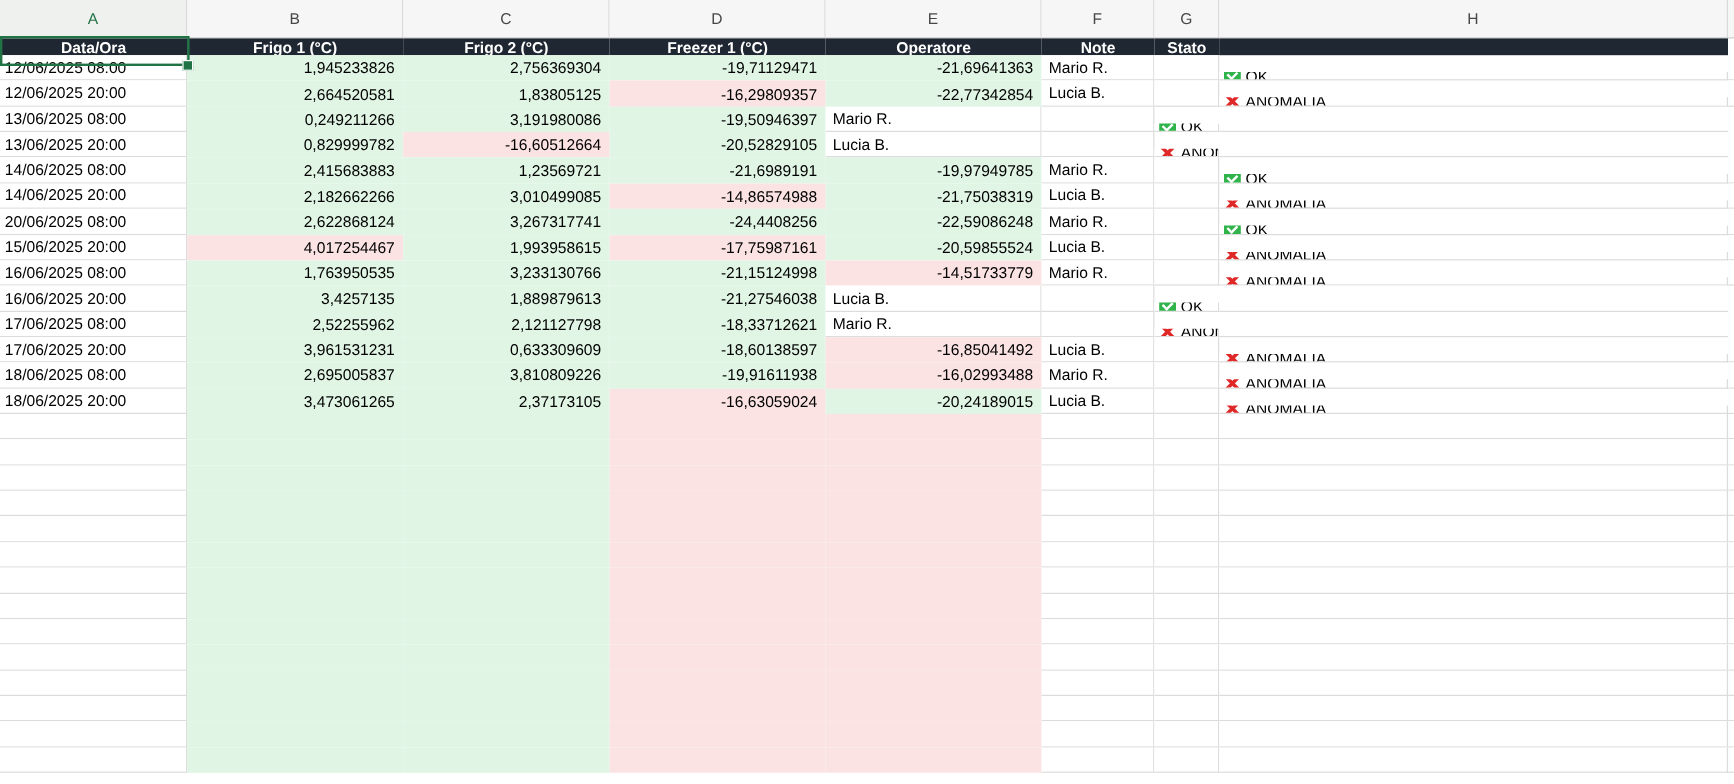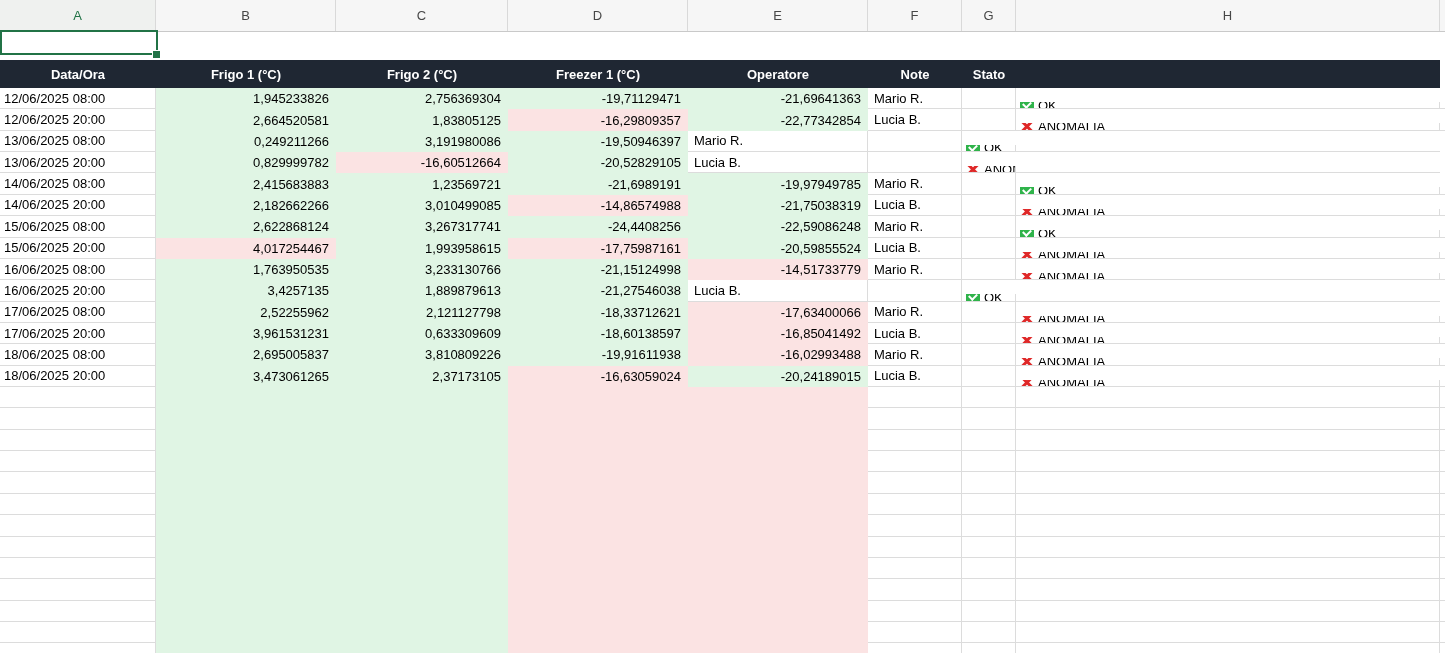--- a/index.html
+++ b/index.html
@@ -10,21 +10,21 @@
     --gridline:#dcdcdc;
   }
   .row{display:grid;grid-template-columns:var(--cols);}
   
   .letters{height:32px;background:#f6f6f6;border-bottom:1px solid #c9c9c9;box-sizing:border-box;}
   .lh{display:flex;align-items:center;justify-content:center;font-size:13px;color:#474747;
       border-right:1px solid #d9d9d9;box-sizing:border-box;background:#f6f6f6;}
   .lh.sel{color:var(--selection_green,#217346);background:#eff1ef;font-weight:500;}
   .lh.sliver-h{border-right:none;}
   
-  .hdr{height:28px;margin-top:28px;}
+  .hdr{height:14px;}
   .hc{background:var(--header_bg,#1f2733);color:var(--header_text,#fff);font-weight:bold;font-size:13px;
       display:flex;align-items:center;justify-content:center;white-space:nowrap;overflow:hidden;}
   
   .brow{height:21.36px;}
   .c{display:flex;align-items:center;font-size:13px;color:#000;box-sizing:border-box;overflow:hidden;white-space:nowrap;}
   .white{background:#fff;border-right:1px solid var(--gridline);border-bottom:1px solid var(--gridline);}
   .tint-ok{background:var(--ok_tint,#e0f5e4);}
   .tint-bad{background:var(--bad_tint,#fbe3e3);}
   .num{justify-content:flex-end;padding-right:7px;}
   .date{padding-left:4px;}
@@ -153,21 +153,21 @@
         <div class="c num tint-ok">-21,75038319</div>
         <div class="c white op">Lucia B.</div>
         <div class="c white"></div>
         <div class="c white stato">
           <div class="ic-cross"></div>
           <div class="stato-label">ANOMALIA</div>
         </div>
         <div class="c sliver"></div>
       </div>
       <div class="row brow">
-        <div class="c white date">15/06/2025 08:00</div>
+        <div class="c white date">20/06/2025 08:00</div>
         <div class="c num tint-ok">2,622868124</div>
         <div class="c num tint-ok">3,267317741</div>
         <div class="c num tint-ok">-24,4408256</div>
         <div class="c num tint-ok">-22,59086248</div>
         <div class="c white op">Mario R.</div>
         <div class="c white"></div>
         <div class="c white stato">
           <div class="ic-check"></div>
           <div class="stato-label">OK</div>
         </div>
@@ -212,21 +212,20 @@
           <div class="ic-check"></div>
           <div class="stato-label">OK</div>
         </div>
         <div class="c sliver"></div>
       </div>
       <div class="row brow">
         <div class="c white date">17/06/2025 08:00</div>
         <div class="c num tint-ok">2,52255962</div>
         <div class="c num tint-ok">2,121127798</div>
         <div class="c num tint-ok">-18,33712621</div>
-        <div class="c num tint-bad">-17,63400066</div>
         <div class="c white op">Mario R.</div>
         <div class="c white"></div>
         <div class="c white stato">
           <div class="ic-cross"></div>
           <div class="stato-label">ANOMALIA</div>
         </div>
         <div class="c sliver"></div>
       </div>
       <div class="row brow">
         <div class="c white date">17/06/2025 20:00</div>

